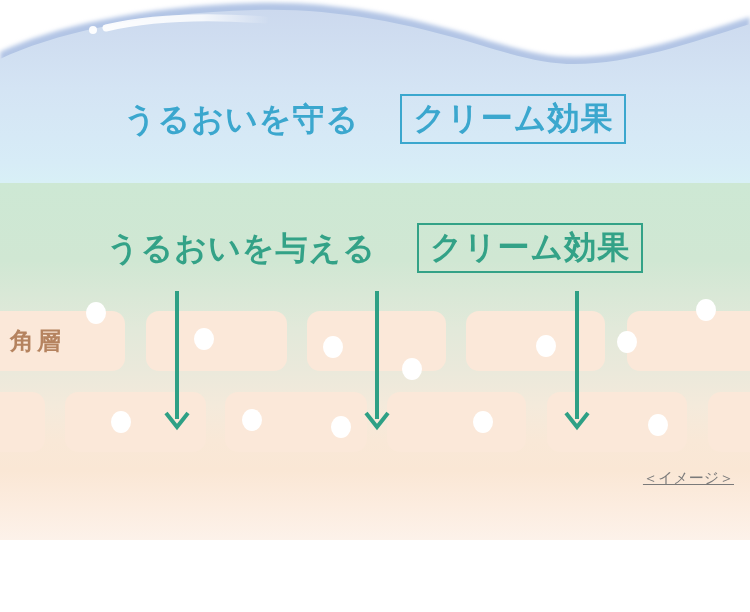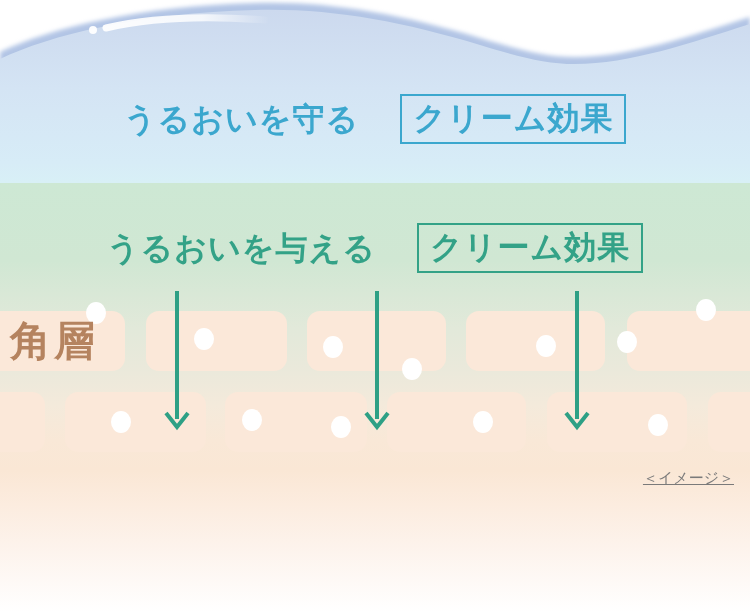--- a/index.html
+++ b/index.html
@@ -1,17 +1,17 @@
 <!DOCTYPE html>
 <html style="--cream_accent: #3ba7ce; --serum_accent: #33a287; --arrow_green: #2ea085; --layer_label: #b5835f; --caption_gray: #7a7a7a; --cell_fill: #fbe8d9; --dot_white: #ffffff; --wave_edge_blue: #b2c5e5; --wave_fill_top: #ccd9ee; --wave_fill_bottom: #d8f0f6; --lower_bg_green: #cde8d4; --lower_bg_peach: #fae7d5;"><head>
 <meta charset="utf-8">
 <style>
   html,body{margin:0;padding:0;background:#fff;}
   .stage{
-    position:relative;width:750px;height:612px;overflow:hidden;
+    position:relative;width:750px;height:540px;overflow:hidden;
     font-family:"DejaVu Sans","Liberation Sans",sans-serif;
     background:#ffffff;
   }
   
   .bg-lower{
     position:absolute;left:0;top:183px;width:750px;height:429px;
     background:linear-gradient(to bottom,
       #cde8d4 0%,
       #d0e7d3 18%,
       #e2e9da 34%,
@@ -37,21 +37,21 @@
     position:absolute;border-radius:13px;
     background:var(--cell_fill,#fbe8d9);
   }
   .dot{
     position:absolute;width:20px;height:22px;border-radius:50%;
     background:var(--dot_white,#ffffff);
     transform:translate(-50%,-50%);
   }
   .layer-label{
     position:absolute;left:10px;top:323px;
-    font-size:41px;font-weight:600;letter-spacing:3px;line-height:36px;
+    font-size:24px;font-weight:600;letter-spacing:3px;line-height:36px;
     color:var(--layer_label,#b5835f);
   }
   .caption{
     position:absolute;top:469px;right:16px;
     font-size:15px;line-height:18px;color:var(--caption_gray,#7a7a7a);text-decoration:underline;
   }
   #arrow-layer{position:absolute;left:0;top:0;pointer-events:none;}
 </style>
 </head>
 <body>

